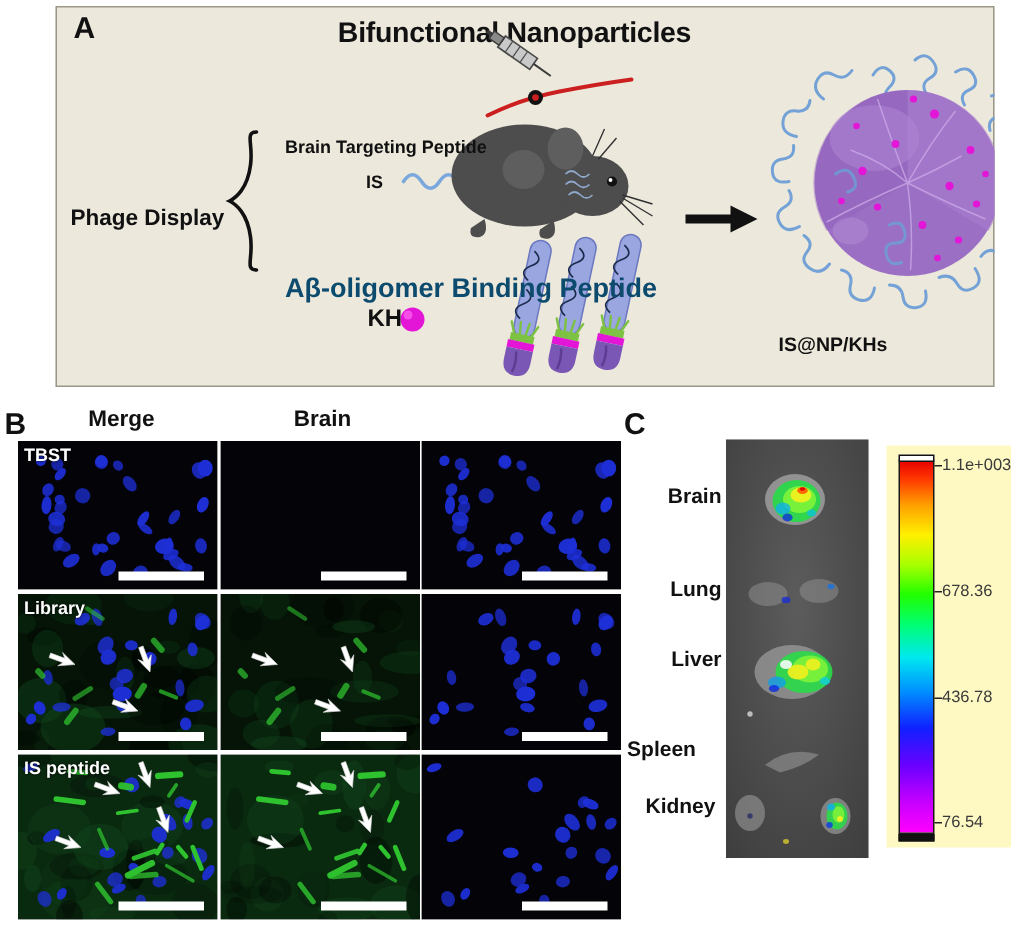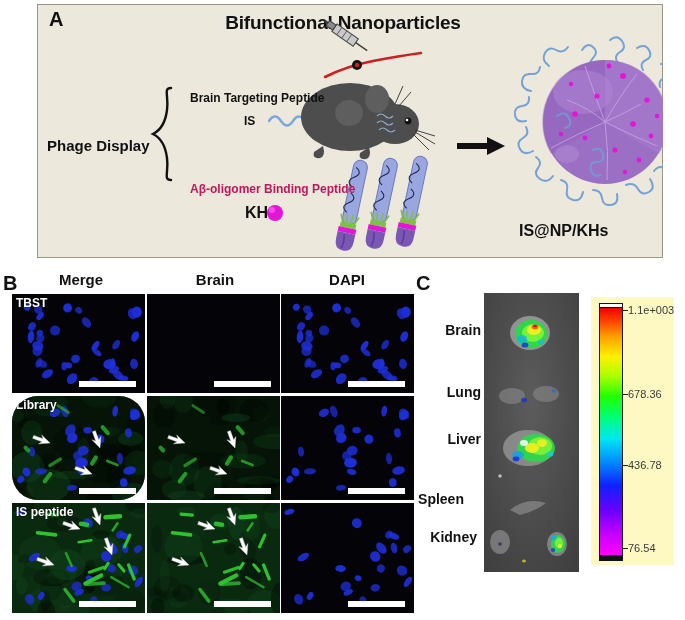--- a/index.html
+++ b/index.html
@@ -67,35 +67,35 @@
   #is-label {
     position: absolute;
     left: 244px; top: 114px;
     font-size: 12px;
     font-weight: bold;
     color: #111;
   }
   #ab-peptide-label {
     position: absolute;
     left: 190px; top: 182px;
-    font-size: 12px;
-    font-weight: bold;
-    color: #be185d;
+    font-size: 18px;
+    font-weight: bold;
+    color: #0c4a6e;
   }
   #kh-label {
     position: absolute;
     left: 245px; top: 204px;
     font-size: 16px;
     font-weight: bold;
     color: #111;
   }
   #np-label {
     position: absolute;
     left: 519px; top: 222px;
-    font-size: 16px;
+    font-size: 13px;
     font-weight: bold;
     color: #111;
   }
 
   
   #panelB-headers { position: absolute; left: 0; top: 271px; width: 410px; height: 20px; }
   .col-header {
     position: absolute;
     top: 0;
     width: 140px;
@@ -366,21 +366,20 @@
   <div id="brain-peptide-label">Brain Targeting Peptide</div>
   <div id="is-label">IS</div>
   <div id="ab-peptide-label">Aβ-oligomer Binding Peptide</div>
   <div id="kh-label">KH</div>
   <div id="np-label">IS@NP/KHs</div>
 
   <div class="panel-letter" id="panelB-letter">B</div>
   <div id="panelB-headers">
     <div class="col-header" style="left:11px;">Merge</div>
     <div class="col-header" style="left:145px;">Brain</div>
-    <div class="col-header" style="left:277px;">DAPI</div>
   </div>
 
   <div class="micro-img" id="cell-0-0" style="left:12px;top:294px;width:133px;height:99px;">
       <svg width="133" height="99" viewBox="0 0 133 99" style="position: absolute; left: 0px; top: 0px;">
         <rect width="133" height="99" fill="#030308"></rect>
         <ellipse cx="81.5" cy="87.6" rx="5.1" ry="4.4" transform="rotate(153,81.5,87.6)" fill="#1e2fd8" opacity="0.81"></ellipse>
         <ellipse cx="52.1" cy="72.2" rx="4.1" ry="2.7" transform="rotate(94,52.1,72.2)" fill="#1e2fd8" opacity="0.87"></ellipse>
         <ellipse cx="63.5" cy="64.9" rx="4.5" ry="4.2" transform="rotate(155,63.5,64.9)" fill="#1e2fd8" opacity="0.86"></ellipse>
         <ellipse cx="123.2" cy="42.5" rx="5.4" ry="3.6" transform="rotate(114,123.2,42.5)" fill="#1e2fd8" opacity="0.99"></ellipse>
         <ellipse cx="55.6" cy="14.2" rx="4.4" ry="4.4" transform="rotate(55,55.6,14.2)" fill="#1e2fd8" opacity="0.84"></ellipse>
@@ -457,21 +456,21 @@
         <ellipse cx="28.4" cy="44.4" rx="4.6" ry="3.9" transform="rotate(120,28.4,44.4)" fill="#1e2fd8" opacity="0.75"></ellipse>
         <ellipse cx="104.2" cy="50.7" rx="5.4" ry="3.1" transform="rotate(123,104.2,50.7)" fill="#1e2fd8" opacity="0.80"></ellipse>
         <ellipse cx="35.5" cy="79.8" rx="6.1" ry="3.9" transform="rotate(148,35.5,79.8)" fill="#1e2fd8" opacity="0.89"></ellipse>
         <ellipse cx="97.6" cy="70.2" rx="6.3" ry="5.1" transform="rotate(170,97.6,70.2)" fill="#1e2fd8" opacity="0.97"></ellipse>
         <ellipse cx="19.0" cy="42.8" rx="6.1" ry="3.3" transform="rotate(95,19.0,42.8)" fill="#1e2fd8" opacity="0.95"></ellipse>
         <ellipse cx="60.1" cy="84.7" rx="6.1" ry="4.6" transform="rotate(132,60.1,84.7)" fill="#1e2fd8" opacity="0.88"></ellipse>
       </svg>
     <div class="scalebar" style="right:9px;bottom:6px;width:57px;"></div>
   </div>
 
-  <div class="micro-img" id="cell-1-0" style="left:12px;top:396px;width:133px;height:104px;border-radius:26px;">
+  <div class="micro-img" id="cell-1-0" style="left:12px;top:396px;width:133px;height:104px;">
       <svg width="133" height="104" viewBox="0 0 133 104" style="position: absolute; left: 0px; top: 0px;">
         <rect width="133" height="104" fill="#051407"></rect>
         <ellipse cx="36.96384345158003" cy="7.755648802965879" rx="18.824489107821137" ry="12.653247408568859" fill="#12491d" opacity="0.23"></ellipse>
         <ellipse cx="119.13148036156781" cy="60.79377008229494" rx="13.082225201185793" ry="14.221053044777364" fill="#000000" opacity="0.33"></ellipse>
         <ellipse cx="15.274071120424196" cy="70.86760530248284" rx="16.988551151473075" ry="15.089454445056617" fill="#12491d" opacity="0.41"></ellipse>
         <ellipse cx="83.93809408904053" cy="43.36768767237663" rx="7.920488211791962" ry="8.25385749200359" fill="#000000" opacity="0.42"></ellipse>
         <ellipse cx="91.95237745321356" cy="102.0274020396173" rx="17.79576093191281" ry="9.932633547112346" fill="#000000" opacity="0.36"></ellipse>
         <ellipse cx="106.97238595155068" cy="80.63756924122572" rx="12.354440072085708" ry="15.274041981901973" fill="#000000" opacity="0.20"></ellipse>
         <ellipse cx="15.898851475445554" cy="98.64298846200109" rx="5.159366034436971" ry="9.053890624083579" fill="#12491d" opacity="0.17"></ellipse>
         <ellipse cx="4.057832502061501" cy="96.21371103823185" rx="10.52409304631874" ry="4.886272985953838" fill="#000000" opacity="0.29"></ellipse>

